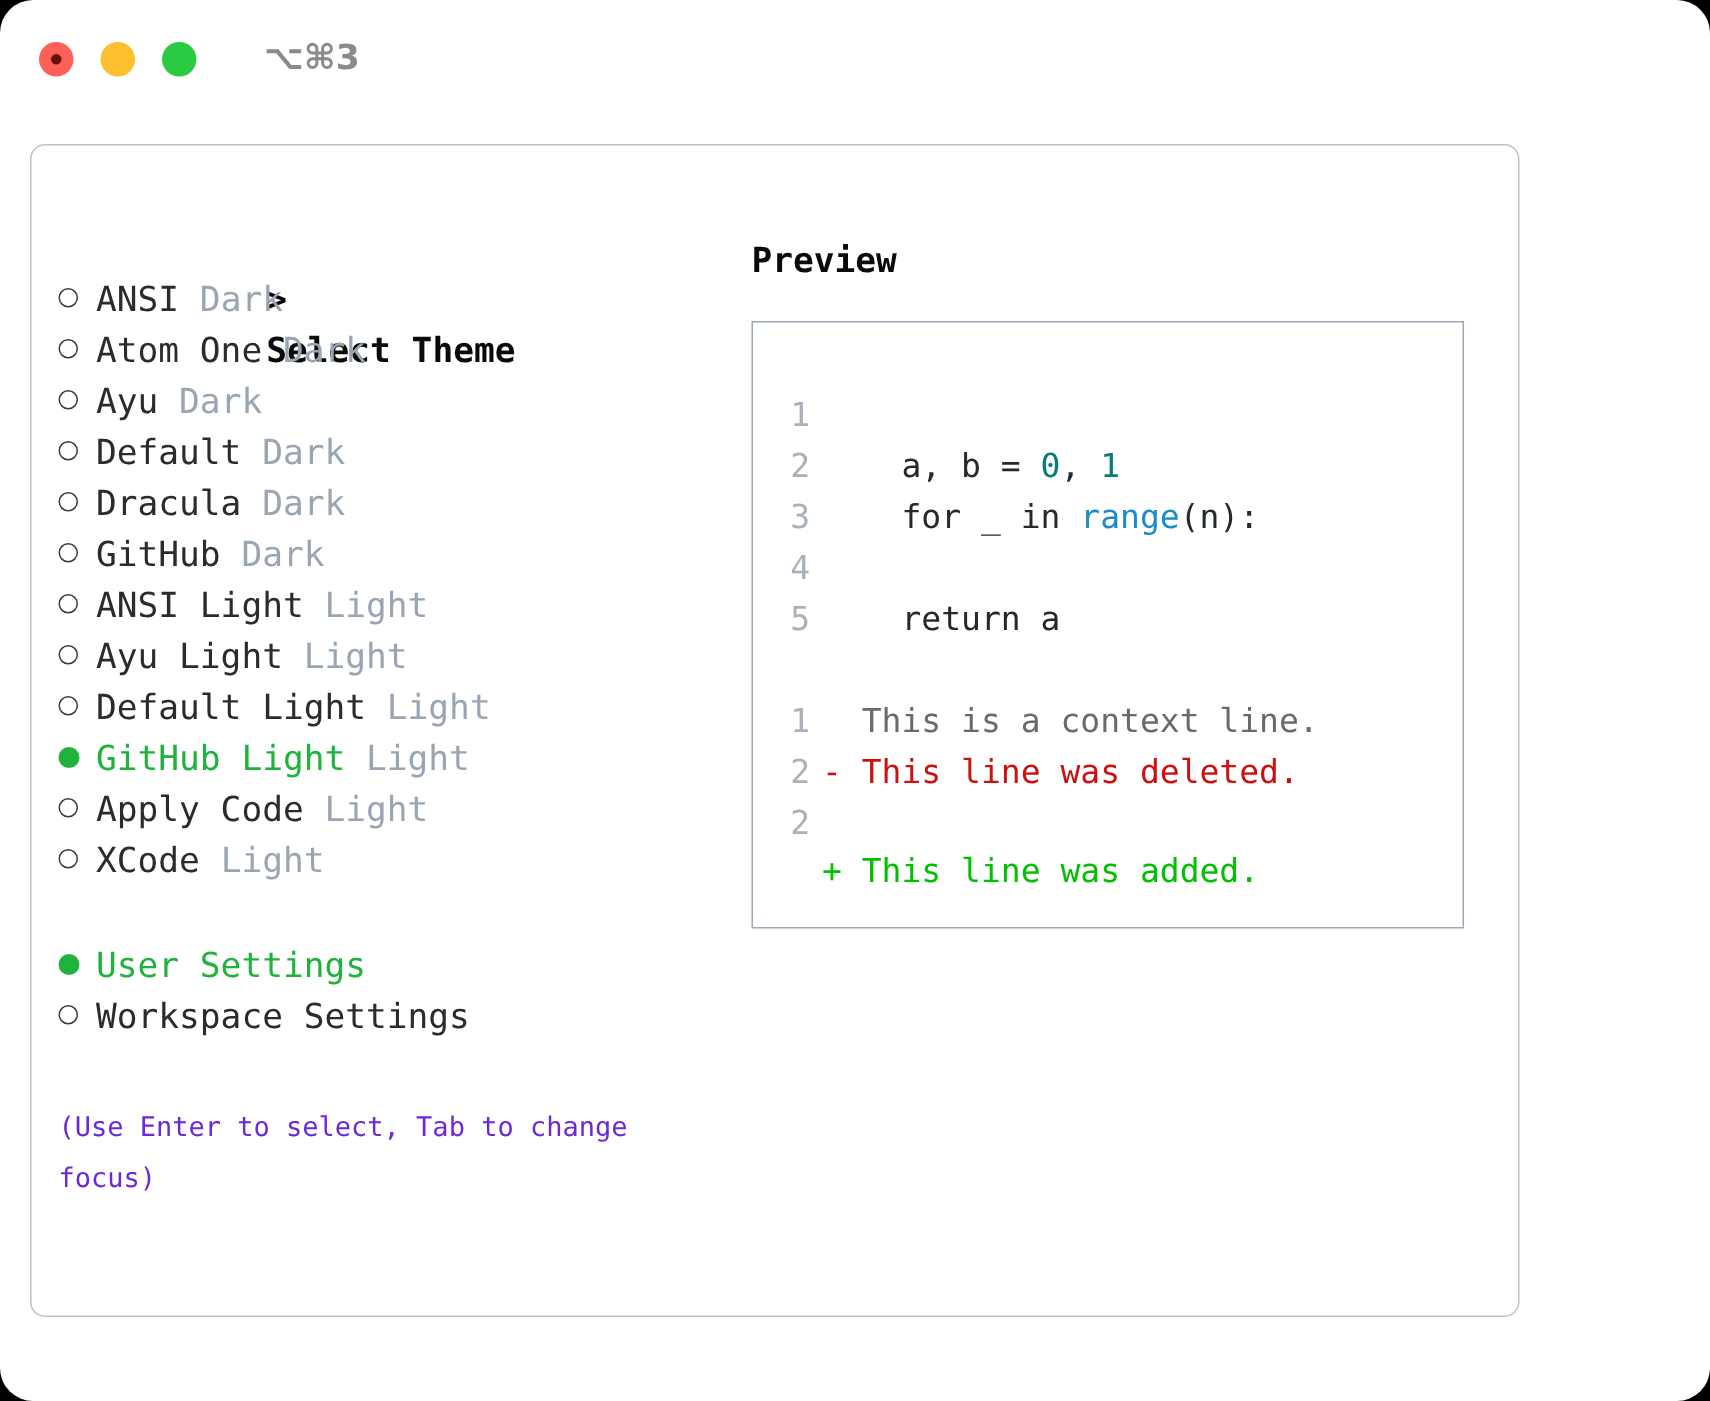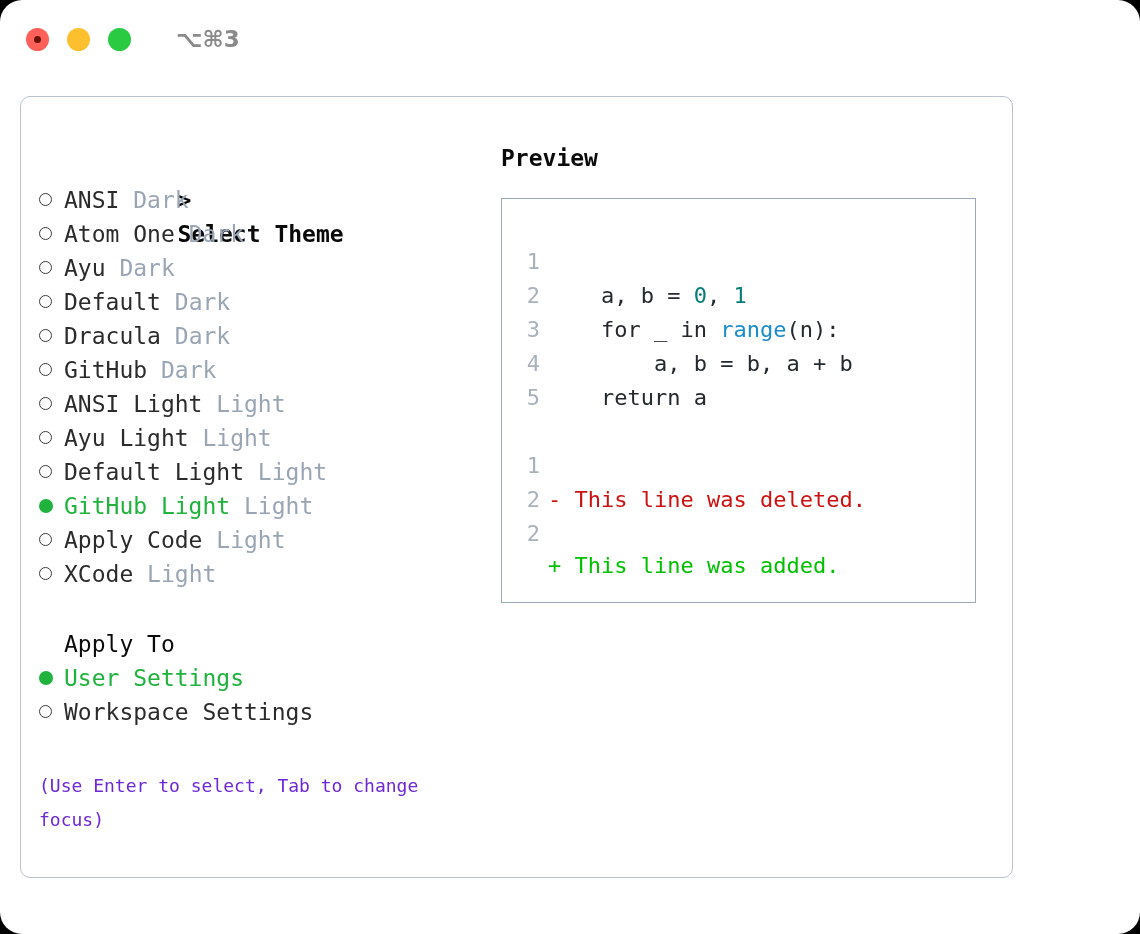--- a/index.html
+++ b/index.html
@@ -162,21 +162,21 @@
     line-height: 34px;
     color: #6d28d9;
     width: 410px;
     white-space: pre-wrap;
   }
 
   
   .right-col {
     position: absolute;
     left: 480px;
-    top: 44px;
+    top: 60px;
     width: 500px;
   }
   .preview-title {
     font-size: 23px;
     font-weight: bold;
     color: #0a0a0a;
     height: 34px;
     line-height: 34px;
   }
   .code-box {
@@ -250,44 +250,43 @@
             <div class="opt-row"><span class="marker"><span class="dot-hollow"></span></span><span class="opt-name">ANSI Light</span><span class="opt-cat"> Light</span></div>
             <div class="opt-row"><span class="marker"><span class="dot-hollow"></span></span><span class="opt-name">Ayu Light</span><span class="opt-cat"> Light</span></div>
             <div class="opt-row"><span class="marker"><span class="dot-hollow"></span></span><span class="opt-name">Default Light</span><span class="opt-cat"> Light</span></div>
             <div class="opt-row selected"><span class="marker"><span class="dot-filled"></span></span><span class="opt-name">GitHub Light</span><span class="opt-cat"> Light</span></div>
             <div class="opt-row"><span class="marker"><span class="dot-hollow"></span></span><span class="opt-name">Apply Code</span><span class="opt-cat"> Light</span></div>
             <div class="opt-row"><span class="marker"><span class="dot-hollow"></span></span><span class="opt-name">XCode</span><span class="opt-cat"> Light</span></div>
           </div>
 
         <div class="section-gap"></div>
 
-        <div class="apply-title">Apply To</div>
 
         <div id="apply-rows">
             <div class="opt-row selected"><span class="marker"><span class="dot-filled"></span></span><span class="opt-name">User Settings</span></div>
             <div class="opt-row"><span class="marker"><span class="dot-hollow"></span></span><span class="opt-name">Workspace Settings</span></div>
           </div>
 
         <div class="hint">(Use Enter to select, Tab to change focus)</div>
       </div>
 
       <div class="right-col">
         <div class="preview-title">Preview</div>
 
         <div class="code-box">
           <div id="code-rows">
               <div class="code-line"><span class="ln">1</span></div>
               <div class="code-line"><span class="ln">2</span><span class="code-text"><span class="tok-plain">    a, b = </span><span class="tok-num">0</span><span class="tok-plain">, </span><span class="tok-num">1</span></span></div>
               <div class="code-line"><span class="ln">3</span><span class="code-text"><span class="tok-plain">    for _ in </span><span class="tok-call">range</span><span class="tok-plain">(n):</span></span></div>
-              <div class="code-line"><span class="ln">4</span><span class="code-text"><span class="tok-plain">        a, b = b, a + b</span></span></div>
+              <div class="code-line"><span class="ln">4</span></div>
               <div class="code-line"><span class="ln">5</span><span class="code-text"><span class="tok-plain">    return a</span></span></div>
             </div>
           <div class="blank-line"></div>
           <div id="diff-rows">
-              <div class="code-line"><span class="ln">1</span><span class="code-text diff-ctx"><span> </span></span></div>
+              <div class="code-line"><span class="ln">1</span><span class="code-text diff-ctx"><span> </span><span> This is a context line.</span></span></div>
               <div class="code-line"><span class="ln">2</span><span class="code-text diff-del"><span>-</span><span> This line was deleted.</span></span></div>
               <div class="code-line"><span class="ln">2</span><span class="code-text diff-add"><span>+</span><span> This line was added.</span></span></div>
             </div>
         </div>
       </div>
 
     </div>
   </div>
 </div>
 

